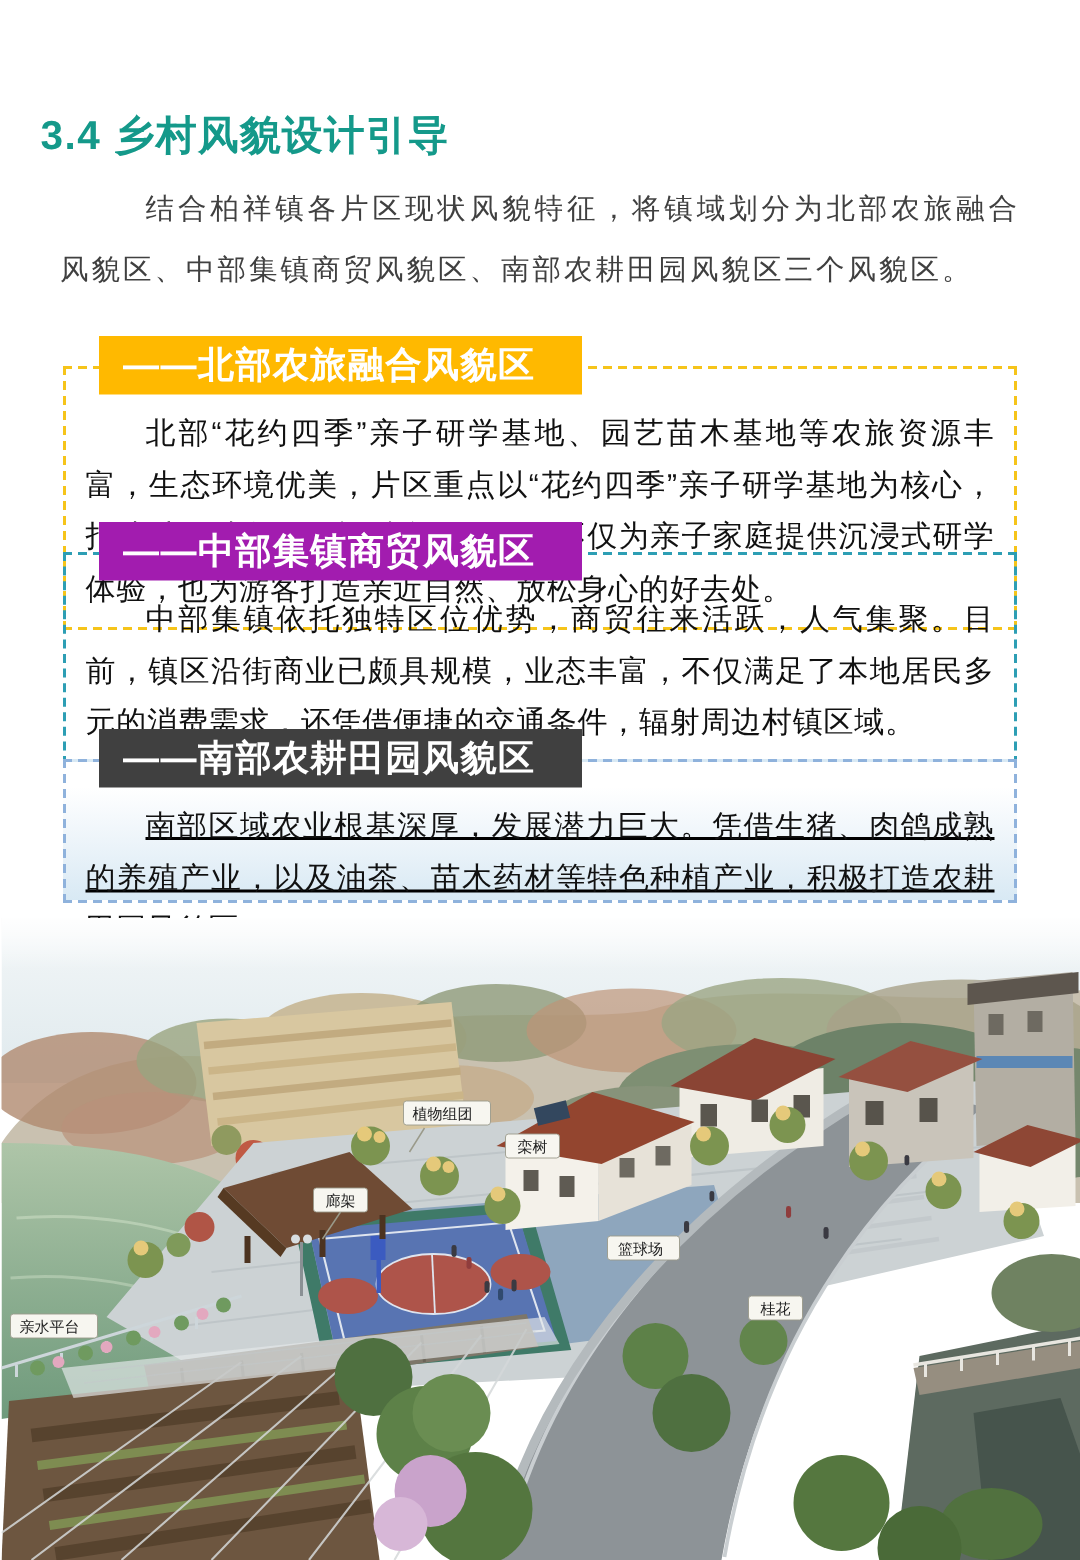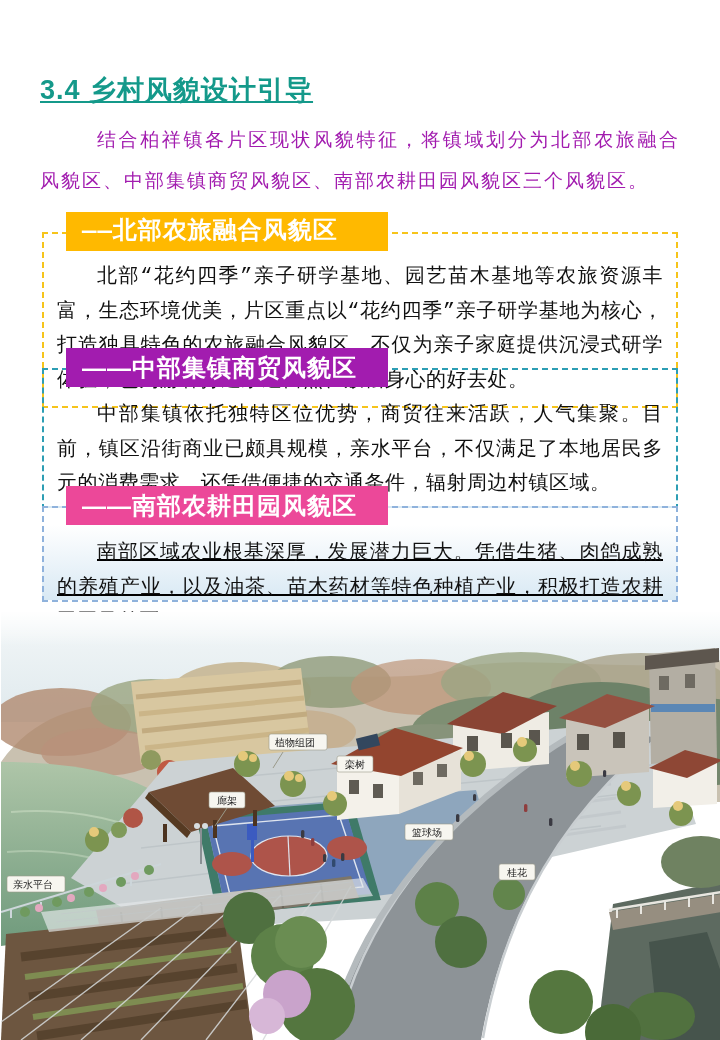--- a/index.html
+++ b/index.html
@@ -1,37 +1,37 @@
 <!DOCTYPE html>
 <html><head>
 <meta charset="utf-8">
 <style>
   html,body { margin:0; padding:0; background:#ffffff; }
   body { width:720px; height:1040px; overflow:hidden;
          font-family:"Liberation Sans","DejaVu Sans",sans-serif; }
   .page { position:relative; width:720px; height:1040px; background:#ffffff; }
 
-  .doc-title { position:absolute; left:40px; top:72px; margin:0;
-               font-size:27px; font-weight:bold; letter-spacing:1px;text-decoration:underline; }
+  .doc-title { position:absolute; left:27px; top:72px; margin:0;
+               font-size:27px; font-weight:bold; letter-spacing:1px; }
 
   .intro { position:absolute; left:40px; top:120px; width:640px; margin:0;
-           font-size:19px; line-height:2.15; color:#a21caf; text-align:justify;
+           font-size:19px; line-height:2.15; color:#404040; text-align:justify;
            text-indent:3em; letter-spacing:2px; }
 
   .section { position:absolute; left:42px; width:636px; }
   .sec-banner { position:absolute; left:24px; top:-20px; z-index:2;
                 width:322px; height:39px; line-height:39px;
                 color:#ffffff; font-weight:bold; font-size:24px;
                 padding-left:16px; box-sizing:border-box; letter-spacing:1px;
                 white-space:nowrap; }
   .sec-box { border:2px dashed #ccc; box-sizing:border-box; width:636px;
              padding:26px 13px 8px 13px; }
   .sec-box p { margin:0; font-size:20px; line-height:1.73; color:#111;
                text-align:justify; text-indent:2em; letter-spacing:0.5px; }
-  #section-1 { top:232px;font-family:Liberation Mono, monospace; }
+  #section-1 { top:244px; }
   #section-2 { top:368px; }
   #section-3 { top:506px; }
   #section-3 .sec-box { height:96px;
       background:linear-gradient(180deg,#ffffff 18%, #e7f1f8 70%, #d8e9f4 100%); }
 
   .illustration { position:absolute; left:1px; top:612px; width:597px; height:428px; }
   .illustration svg { display:block; }
   .map-label rect { fill:#f7f6f0; stroke:#9a9a8a; stroke-width:0.6; }
   .map-label text { font-size:10px; fill:#222; font-family:"Liberation Sans","DejaVu Sans",sans-serif; }
 </style>
@@ -47,26 +47,26 @@
   <div class="section" id="section-1">
     <div class="sec-banner" style="background-color: rgb(255, 185, 0);">——北部农旅融合风貌区</div>
     <div class="sec-box" style="border-color: rgb(246, 196, 26);">
       <p>北部“花约四季”亲子研学基地、园艺苗木基地等农旅资源丰富，生态环境优美，片区重点以“花约四季”亲子研学基地为核心，打造独具特色的农旅融合风貌区。不仅为亲子家庭提供沉浸式研学体验，也为游客打造亲近自然、放松身心的好去处。</p>
     </div>
   </div>
 
   <div class="section" id="section-2">
     <div class="sec-banner" style="background-color: #a21caf;">——中部集镇商贸风貌区</div>
     <div class="sec-box" style="border-color: rgb(45, 158, 180);">
-      <p>中部集镇依托独特区位优势，商贸往来活跃，人气集聚。目前，镇区沿街商业已颇具规模，亲水平台，不仅满足了本地居民多元的消费需求，还凭借便捷的交通条件，辐射周边村镇区域。</p>
+      <p>中部集镇依托独特区位优势，商贸往来活跃，人气集聚。目前，镇区沿街商业已颇具规模，业态丰富，不仅满足了本地居民多元的消费需求，还凭借便捷的交通条件，辐射周边村镇区域。</p>
     </div>
   </div>
 
   <div class="section" id="section-3">
-    <div class="sec-banner" style="background-color: #ec4899;">——南部农耕田园风貌区</div>
+    <div class="sec-banner" style="background-color: #404040;">——南部农耕田园风貌区</div>
     <div class="sec-box" style="border-color: rgb(143, 178, 220); text-decoration: underline;">
       <p>南部区域农业根基深厚，发展潜力巨大。凭借生猪、肉鸽成熟的养殖产业，以及油茶、苗木药材等特色种植产业，积极打造农耕田园风貌区。</p>
     </div>
   </div>
 
   <div class="illustration">
   <svg width="720" height="428" viewBox="0 0 720 428" xmlns="http://www.w3.org/2000/svg">
     <defs>
       <linearGradient id="sky" x1="0" y1="0" x2="0" y2="1">
         <stop offset="0" stop-color="#f3f7f8"></stop>

